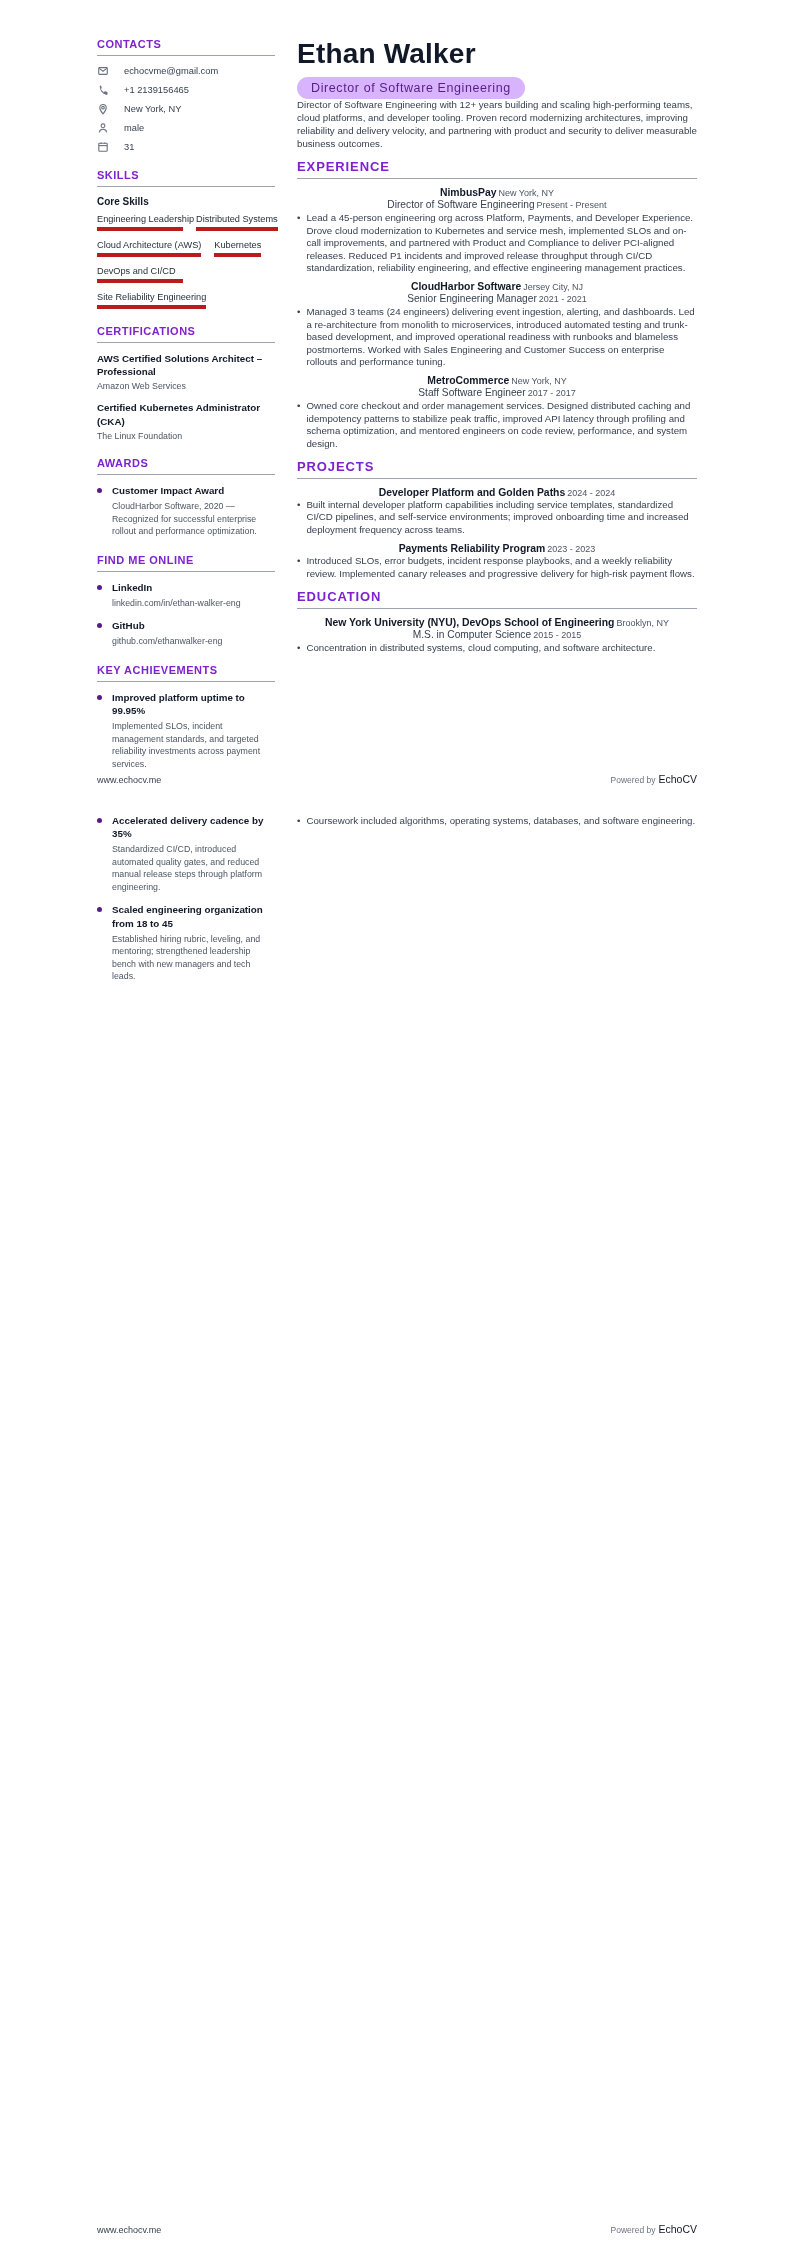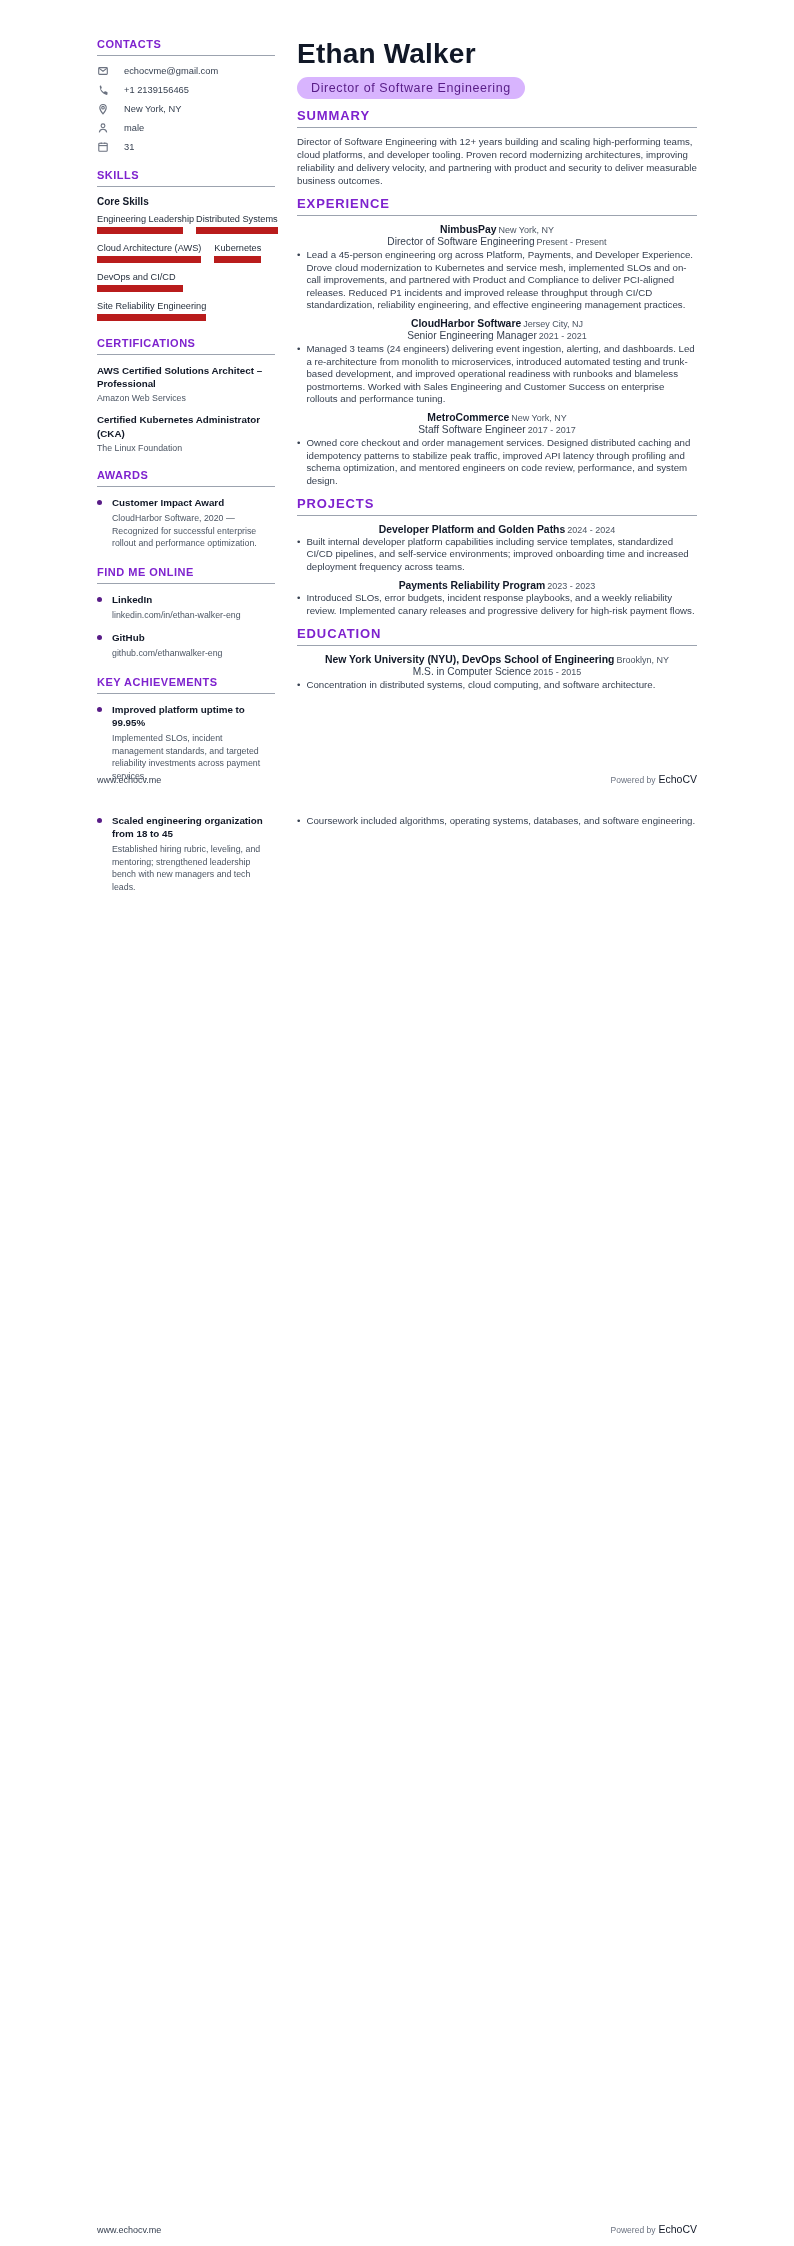--- a/index.html
+++ b/index.html
@@ -23,21 +23,21 @@
   .side-h {
     font-size: 11px; font-weight: bold; color: #7e22ce; letter-spacing: 0.5px;
     border-bottom: 1px solid #9ca3af; padding-bottom: 5px; margin-bottom: 9px;
   }
   .contact-item { display: flex; align-items: center; gap: 15px; font-size: 9.3px; color: #374151; margin-bottom: 7px; }
   .cicon { width: 12px; height: 12px; flex: none; color: #6b7280; display: inline-flex; }
   .cicon svg { width: 12px; height: 12px; }
 
   .skill-group-title { font-size: 10px; font-weight: bold; color: #111827; margin-bottom: 7px; }
   .skill-row { display: flex; gap: 13px; margin-bottom: 9px; }
-  .skill { font-size: 9.2px; color: #1f2937; padding-bottom: 3px; border-bottom: 7px solid #b91c1c; white-space: nowrap; }
+  .skill { font-size: 9.2px; color: #1f2937; padding-bottom: 3px; border-bottom: 4px solid #b91c1c; white-space: nowrap; }
   .skill-row .skill:first-child { min-width: 86px; }
 
   .cert { margin-bottom: 10px; }
   .cert-name { font-size: 9.8px; font-weight: bold; color: #111827; line-height: 1.35; margin-bottom: 3px; }
   .cert-issuer { font-size: 8.8px; color: #4b5563; }
 
   .sli { display: flex; gap: 10px; margin-bottom: 10px; }
   .dot { width: 5px; height: 5px; border-radius: 50%; background: #581c87; flex: none; margin-top: 4px; }
   .sli-b { flex: 1; min-width: 0; }
   .sli-name { font-size: 9.8px; font-weight: bold; color: #111827; line-height: 1.35; margin-bottom: 3px; }
@@ -203,21 +203,20 @@
             </div>
           </div>
         </div>
 
       </aside>
 
       <main class="main">
         <h1 class="person-name">Ethan Walker</h1>
         <span class="badge">Director of Software Engineering</span>
 
-        <h2 class="main-h">SUMMARY</h2>
         <p class="sum-text">Director of Software Engineering with 12+ years building and scaling high-performing teams, cloud platforms, and developer tooling. Proven record modernizing architectures, improving reliability and delivery velocity, and partnering with product and security to deliver measurable business outcomes.</p>
 
         <h2 class="main-h">EXPERIENCE</h2>
 
         <div class="entry">
           <div class="row">
             <span class="company">NimbusPay</span>
             <span class="meta">New York, NY</span>
           </div>
           <div class="row row2">
@@ -314,20 +313,27 @@
   </section>
 
   <section class="page page-2">
     <div class="page-inner">
 
       <aside class="sidebar">
         <div class="side-section">
           <div class="sli">
             <span class="dot"></span>
             <div class="sli-b">
+              <div class="sli-name">Accelerated delivery cadence by 35%</div>
+              <div class="sli-desc">Standardized CI/CD, introduced automated quality gates, and reduced manual release steps through platform engineering.</div>
+            </div>
+          </div>
+          <div class="sli">
+            <span class="dot"></span>
+            <div class="sli-b">
               <div class="sli-name">Scaled engineering organization from 18 to 45</div>
               <div class="sli-desc">Established hiring rubric, leveling, and mentoring; strengthened leadership bench with new managers and tech leads.</div>
             </div>
           </div>
         </div>
       </aside>
 
       <main class="main">
         <div class="entry">
           <div class="bullet">

